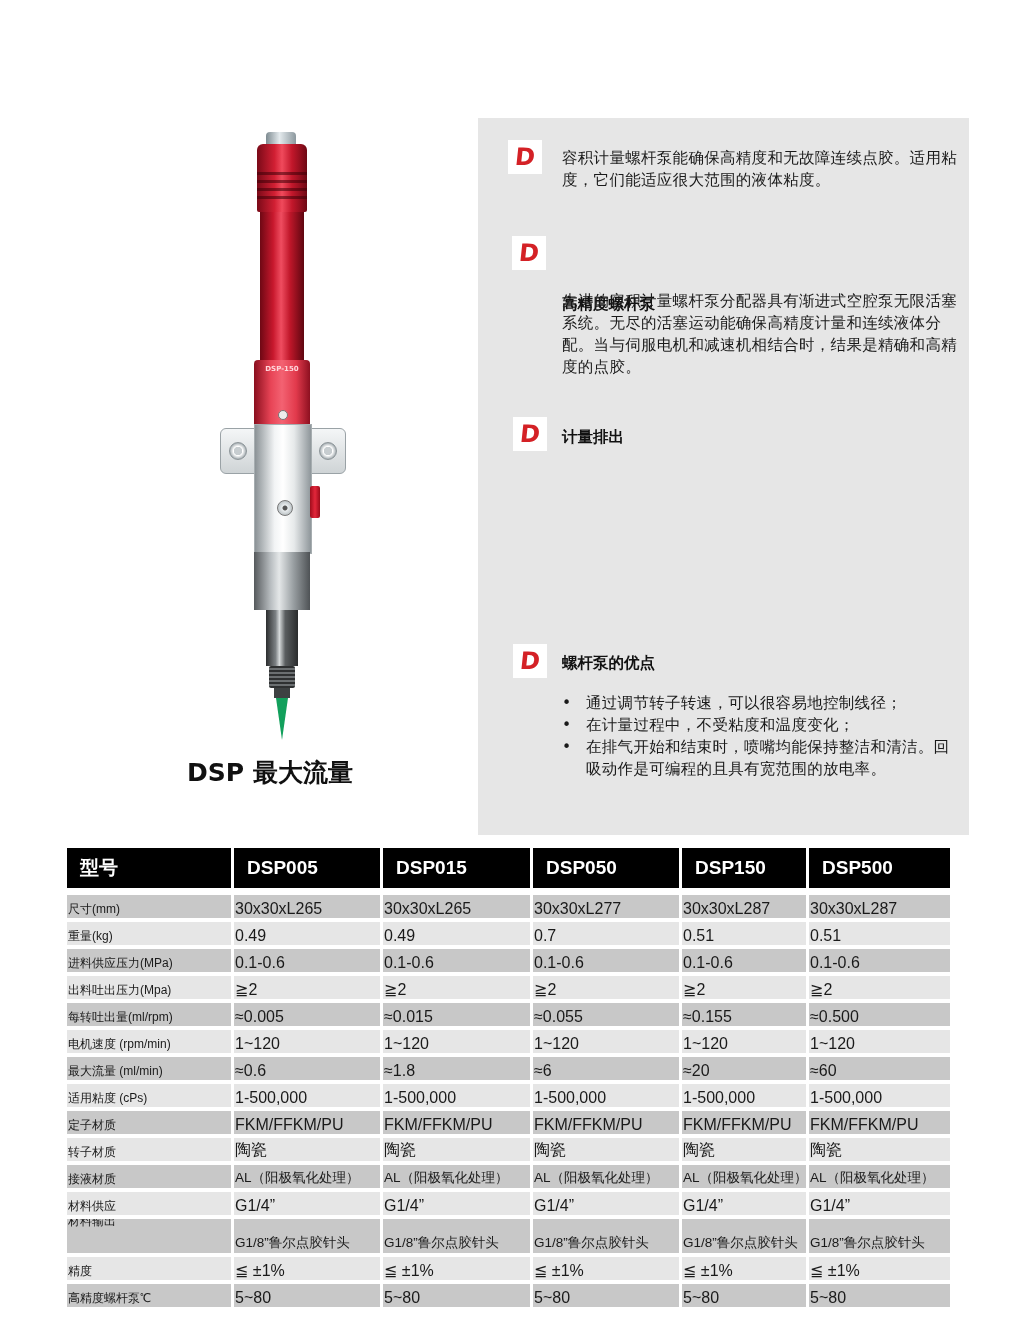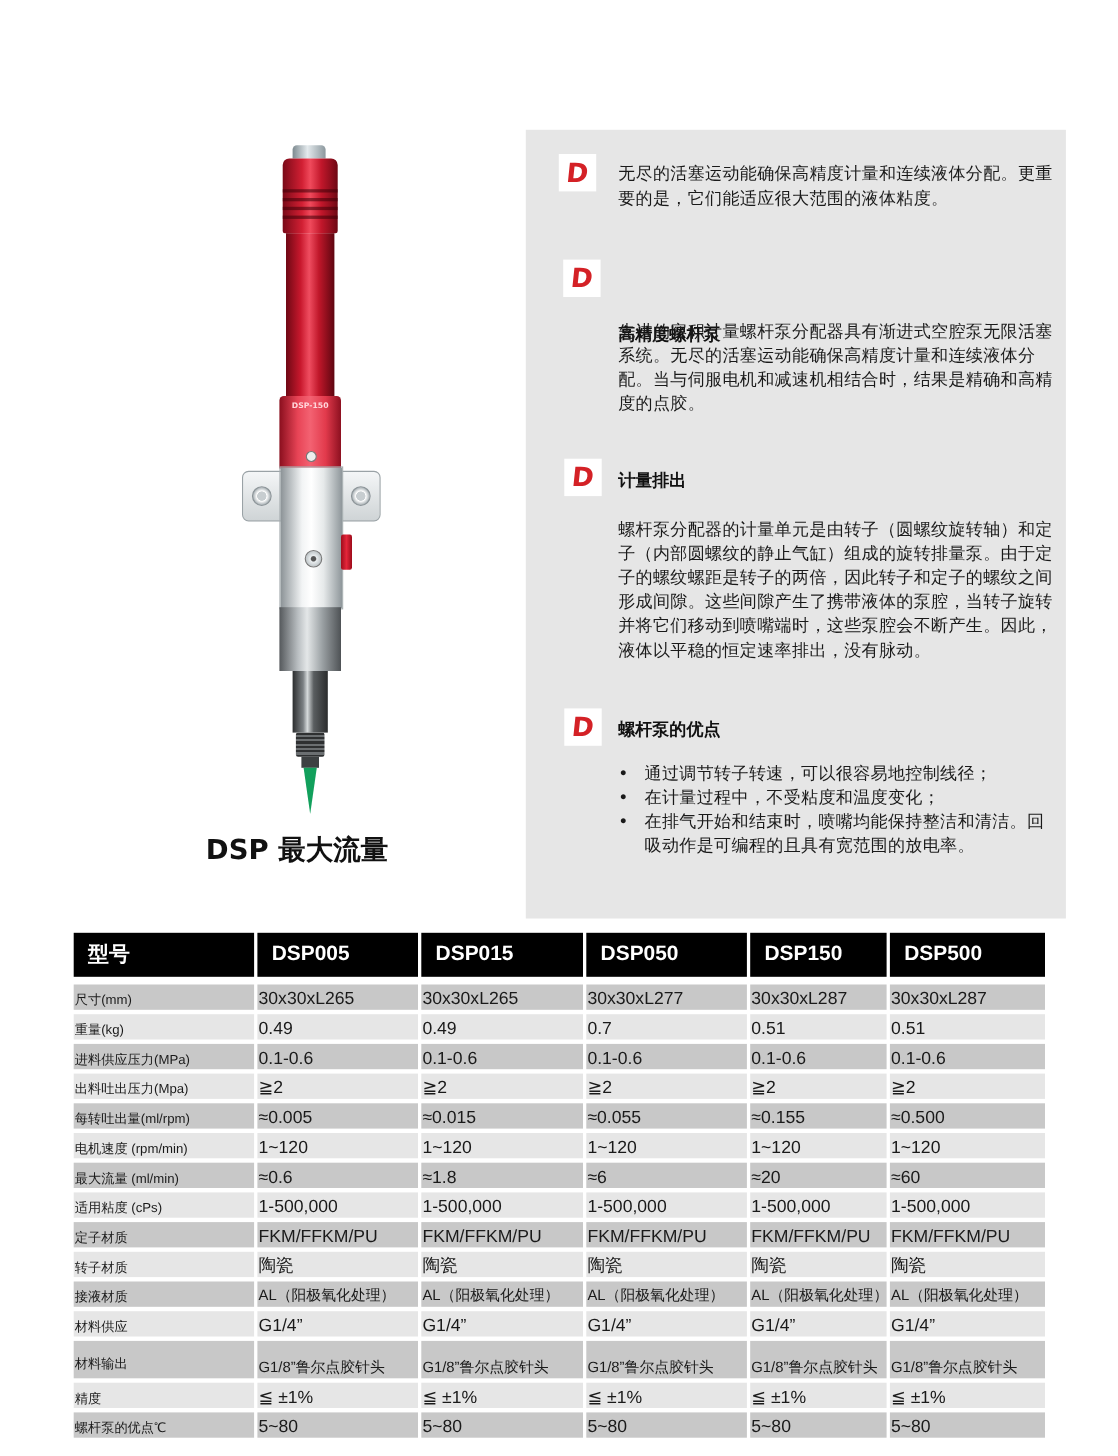--- a/index.html
+++ b/index.html
@@ -102,33 +102,32 @@
   <div class="part knurl"></div>
   <div class="part nozzle-base"></div>
   <div class="part needle"></div>
 </div>
 <div class="product-title">DSP 最大流量</div>
 
 <div class="panel">
   <div class="logo" style="left:30px; top:22px;">
       <span>D</span>
     </div>
-  <div class="p-text" style="top:29px;">无尽的活塞运动能确保高精度计量和连续液体分配。更重要的是，它们能适应很大范围的液体粘度。</div>
+  <div class="p-text" style="top:29px;">容积计量螺杆泵能确保高精度和无故障连续点胶。适用粘度，它们能适应很大范围的液体粘度。</div>
 
   <div class="logo" style="left:34px; top:118px;">
       <span>D</span>
     </div>
   <div class="p-head" style="top:128px;margin-top:48px;">高精度螺杆泵</div>
   <div class="p-text" style="top:172px;">先进的容积计量螺杆泵分配器具有渐进式空腔泵无限活塞系统。无尽的活塞运动能确保高精度计量和连续液体分配。当与伺服电机和减速机相结合时，结果是精确和高精度的点胶。</div>
 
   <div class="logo" style="left:35px; top:299px;">
       <span>D</span>
     </div>
   <div class="p-head" style="top:309px;">计量排出</div>
-  <div class="p-text" style="top:352px;">螺杆泵分配器的计量单元是由转子（圆螺纹旋转轴）和定子（内部圆螺纹的静止气缸）组成的旋转排量泵。由于定子的螺纹螺距是转子的两倍，因此转子和定子的螺纹之间形成间隙。这些间隙产生了携带液体的泵腔，当转子旋转并将它们移动到喷嘴端时，这些泵腔会不断产生。因此，液体以平稳的恒定速率排出，没有脉动。</div>
 
   <div class="logo" style="left:35px; top:526px;">
       <span>D</span>
     </div>
   <div class="p-head" style="top:535px;">螺杆泵的优点</div>
   <ul class="p-list" style="top:574px;">
     <li>通过调节转子转速，可以很容易地控制线径；</li>
     <li>在计量过程中，不受粘度和温度变化；</li>
     <li>在排气开始和结束时，喷嘴均能保持整洁和清洁。回吸动作是可编程的且具有宽范围的放电率。</li>
   </ul>
@@ -234,36 +233,36 @@
   </div>
   <div class="row light">
     <div class="cell c0">材料供应</div>
     <div class="cell c1">G1/4”</div>
     <div class="cell c2">G1/4”</div>
     <div class="cell c3">G1/4”</div>
     <div class="cell c4">G1/4”</div>
     <div class="cell c5">G1/4”</div>
   </div>
   <div class="row dark small tall">
-    <div class="cell c0" style="padding-bottom:4px;">材料输出</div>
+    <div class="cell c0" style="padding-bottom:23px;">材料输出</div>
     <div class="cell c1">G1/8”鲁尔点胶针头</div>
     <div class="cell c2">G1/8”鲁尔点胶针头</div>
     <div class="cell c3">G1/8”鲁尔点胶针头</div>
     <div class="cell c4">G1/8”鲁尔点胶针头</div>
     <div class="cell c5">G1/8”鲁尔点胶针头</div>
   </div>
   <div class="row light">
     <div class="cell c0">精度</div>
     <div class="cell c1">≦ ±1%</div>
     <div class="cell c2">≦ ±1%</div>
     <div class="cell c3">≦ ±1%</div>
     <div class="cell c4">≦ ±1%</div>
     <div class="cell c5">≦ ±1%</div>
   </div>
   <div class="row dark">
-    <div class="cell c0">螺杆泵的优点℃</div>
+    <div class="cell c0">高精度螺杆泵℃</div>
     <div class="cell c1">5~80</div>
     <div class="cell c2">5~80</div>
     <div class="cell c3">5~80</div>
     <div class="cell c4">5~80</div>
     <div class="cell c5">5~80</div>
   </div>
 </div>
 
 </body></html>

